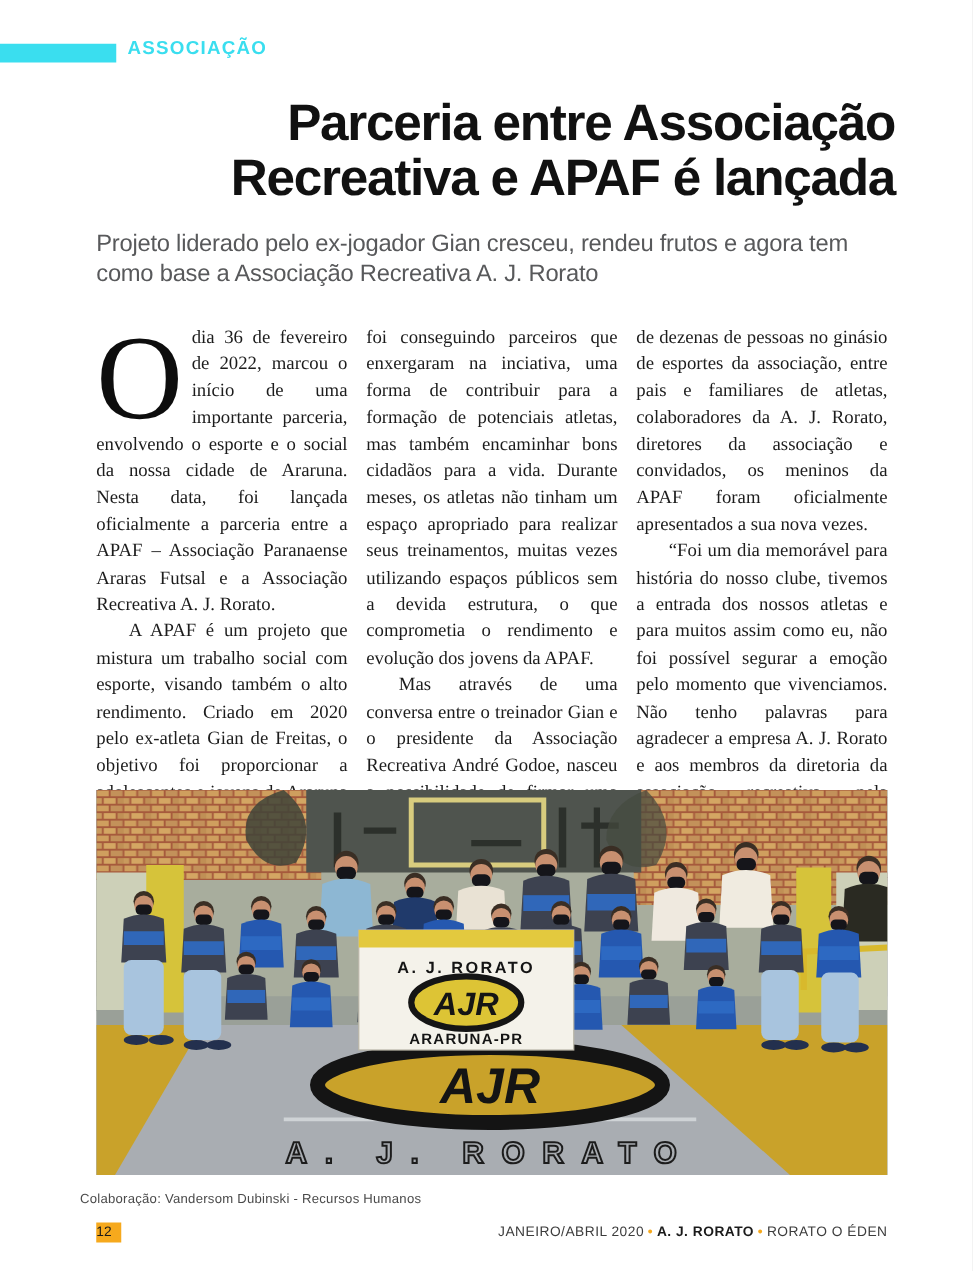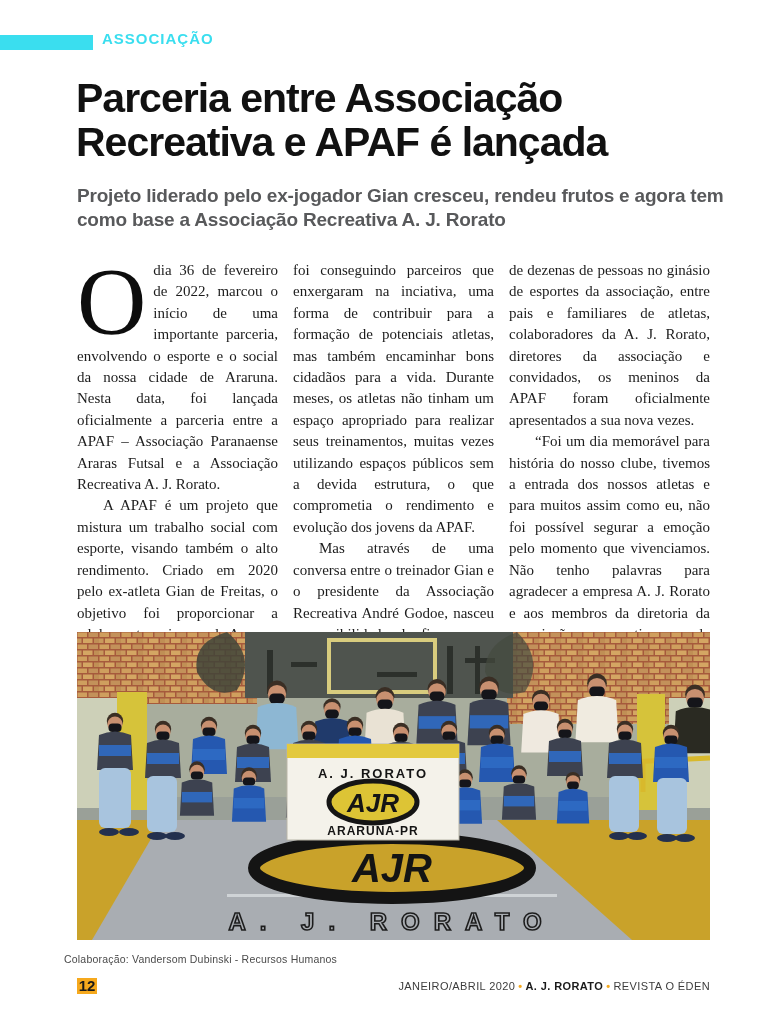--- a/index.html
+++ b/index.html
@@ -9,26 +9,26 @@
   }
   
   .kicker-bar{position:absolute;left:0;top:35px;width:93px;height:15px;background:#3ADEEF;}
   .kicker-label{
     position:absolute;left:102px;top:30px;font-size:15px;font-weight:bold;
     letter-spacing:1px;color:#3ADEEF;
   }
   
   .headline{
     position:absolute;left:76px;top:76px;width:640px;margin:0;
-    font-size:41px;line-height:44px;font-weight:800;letter-spacing:-1px;color:#111;
+    font-size:41px;line-height:44px;font-weight:800;letter-spacing:-1px;color:#111;text-align:right;
   }
   
   .subtitle{
     position:absolute;left:77px;top:184px;width:650px;margin:0;
-    font-size:19px;line-height:23.5px;font-weight:700;color:#58595b;letter-spacing:-0.2px;
+    font-size:19px;line-height:23.5px;font-weight:400;color:#58595b;letter-spacing:-0.2px;
   }
   
   .columns{position:absolute;left:77px;top:260px;width:633px;display:flex;gap:15px;}
   .col{width:201px;flex:0 0 201px;}
   .col p{
     margin:0;font-family:"Liberation Serif",serif;font-size:15px;line-height:21.4px;
     color:#1c1c1c;text-align:justify;
   }
   .col p.indent{text-indent:26px;}
   .dropcap{
@@ -38,21 +38,21 @@
   
   .photo{position:absolute;left:77px;top:632px;width:633px;height:308px;overflow:hidden;background:#9aa098;}
   .photo svg{display:block;}
   
   .caption{
     position:absolute;left:64px;top:953px;font-size:10.5px;color:#4a4a4a;letter-spacing:0.2px;
   }
   
   .page-number{
     position:absolute;left:77px;top:978px;width:20px;height:16px;background:#F6A91D;
-    color:#1a1a1a;font-size:15px;font-weight:bold;text-align:center;line-height:16px;
+    color:#1a1a1a;font-size:11px;font-weight:normal;line-height:16px;
   }
   .footer-right{
     position:absolute;right:68px;top:980px;font-size:11px;letter-spacing:0.4px;color:#3c3c3c;
   }
   .footer-right .brand{font-weight:bold;color:#1a1a1a;}
   .footer-right .dot{color:#F6A91D;font-weight:bold;padding:0 3px;}
 </style>
 </head>
 <body>
 
@@ -206,16 +206,16 @@
         <text x="296" y="180" text-anchor="middle" font-family="Liberation Sans, sans-serif" font-weight="bold" font-style="italic" font-size="26" fill="#151515">AJR</text>
         <text x="296" y="203" text-anchor="middle" font-family="Liberation Sans, sans-serif" font-weight="bold" font-size="12" letter-spacing="1" fill="#141414">ARARUNA-PR</text>
       </g>
     </svg>
   </div>
 
   <div class="caption">Colaboração: Vandersom Dubinski - Recursos Humanos</div>
 
   <div class="page-number">12</div>
   <div class="footer-right">
-    <span>JANEIRO/ABRIL 2020</span><span class="dot">•</span><span class="brand">A. J. RORATO</span><span class="dot">•</span><span>REVISTA O ÉDEN</span>
+    <span>JANEIRO/ABRIL 2020</span><span class="dot">•</span><span class="brand">A. J. RORATO</span><span class="dot">•</span><span>RORATO O ÉDEN</span>
   </div>
 
 </div>
 
 </body></html>

